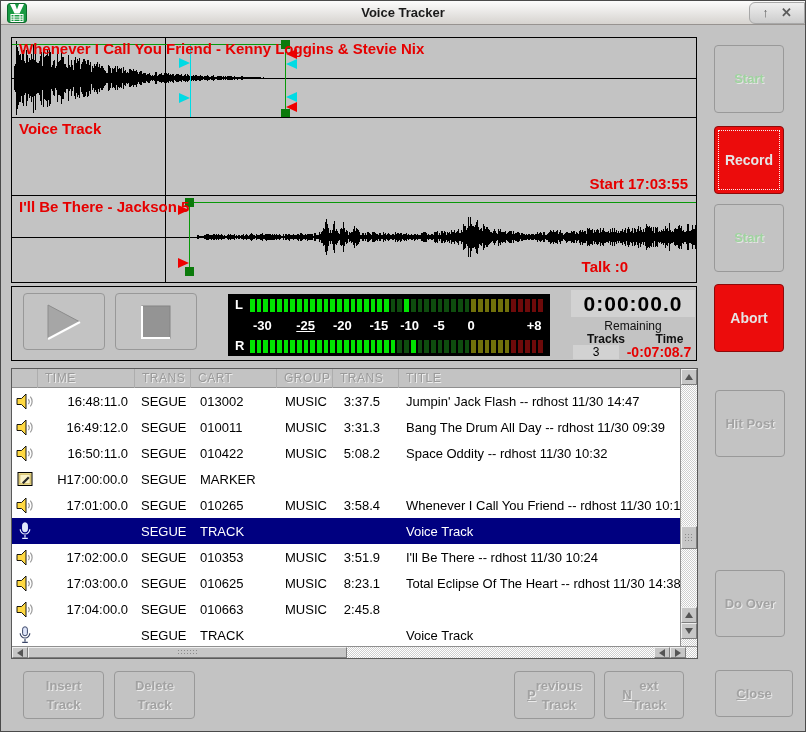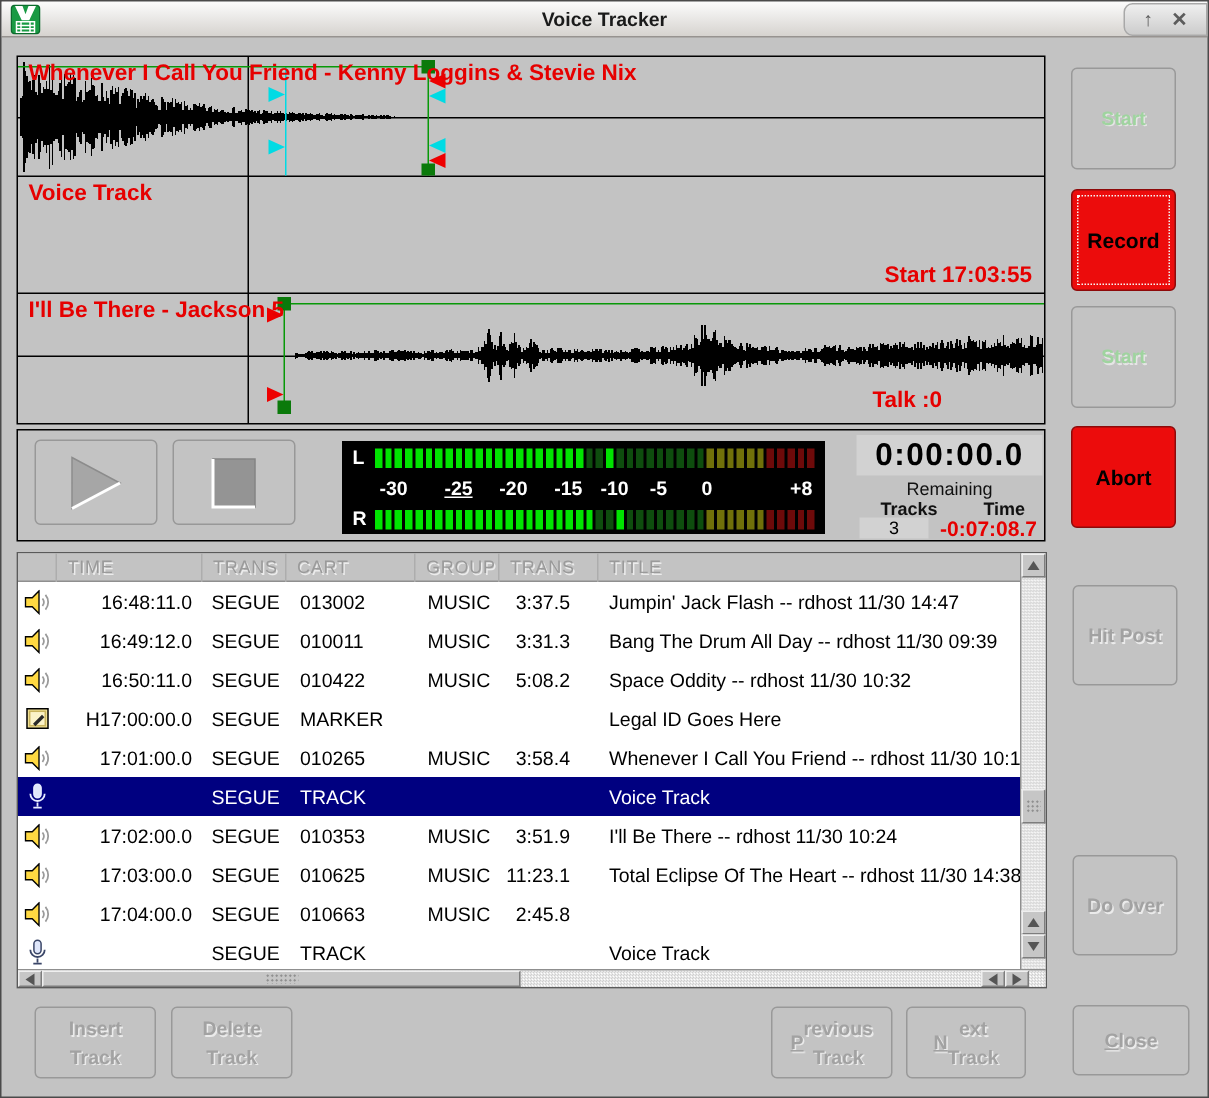--- a/index.html
+++ b/index.html
@@ -107,21 +107,21 @@
     display:flex;align-items:center;justify-content:center;}
   .hthumb{position:absolute;left:16px;top:0;width:319px;height:11px;background:#c6c6c6;
     border:1px solid;border-color:#efefef #7d7d7d #7d7d7d #efefef;display:flex;align-items:center;justify-content:center;}
   .hgrip{width:22px;height:7px;background-image:radial-gradient(#8a8a8a 35%, transparent 40%);background-size:3px 3px;}
   
   .btn{position:absolute;background:#c3c3c3;border:1px solid #999;border-radius:4px;
     font-weight:bold;font-size:13px;display:flex;align-items:center;justify-content:center;
     text-align:center;line-height:1.5;}
   .btn.disabled{color:#a2a2a2;text-shadow:1px 1px 0 #ebebeb;}
   .btn.greentext{color:#9fd49f;text-shadow:1px 1px 0 #e5e5e5;font-size:13px;}
-  .btn.redbtn{background:#ec0c0c;border:1px solid #8e0a0a;color:#000000;font-size:14px;}
+  .btn.redbtn{background:#ec0c0c;border:1px solid #8e0a0a;color:#e5e5e5;font-size:14px;}
   .btn.focused{outline:1px dotted #f4f4f4;outline-offset:-5px;}
   .btn u{text-decoration:underline;}
   
   .b-start1{left:713px;top:44px;width:70px;height:68px;}
   .b-record{left:713px;top:125px;width:70px;height:68px;}
   .b-start2{left:713px;top:203px;width:70px;height:68px;}
   .b-abort{left:713px;top:283px;width:70px;height:68px;}
   .b-hitpost{left:714px;top:389px;width:70px;height:67px;}
   .b-doover{left:714px;top:569px;width:70px;height:67px;}
   .b-close{left:714px;top:669px;width:78px;height:47px;}
@@ -389,21 +389,20 @@
                   <rect x="1" y="1.5" width="14" height="13" fill="#f3e398" stroke="#000"></rect>
                   <rect x="2.8" y="3.2" width="10.4" height="9.6" fill="#fbf3c8" stroke="#c9b45e"></rect>
                   <path d="M5,11.5 L11,5.5 L12.6,7.1 L6.6,13.1 Z" fill="#2a2a2a"></path>
                 </svg>
               </div>
               <div class="cell c-time">H17:00:00.0</div>
               <div class="cell c-trans">SEGUE</div>
               <div class="cell c-cart">MARKER</div>
               <div class="cell c-group"></div>
               <div class="cell c-len"></div>
-              <div class="cell c-title">Legal ID Goes Here</div>
             </div>
             <div class="lrow row">
               <div class="cell c-icon">
                 <svg width="18" height="17" viewBox="0 0 18 17">
                   <polygon points="1,5.5 5.5,5.5 10,1 10,16 5.5,11.5 1,11.5" fill="#ffd942" stroke="#000" stroke-width="0.9"></polygon>
                   <path d="M12.3,6 A4,4 0 0 1 12.3,11 M14.3,3.6 A7.5,7.5 0 0 1 14.3,13.4" fill="none" stroke="#9a9a9a" stroke-width="1.2"></path>
                 </svg>
               </div>
               <div class="cell c-time">17:01:00.0</div>
               <div class="cell c-trans">SEGUE</div>
@@ -444,21 +443,21 @@
               <div class="cell c-icon">
                 <svg width="18" height="17" viewBox="0 0 18 17">
                   <polygon points="1,5.5 5.5,5.5 10,1 10,16 5.5,11.5 1,11.5" fill="#ffd942" stroke="#000" stroke-width="0.9"></polygon>
                   <path d="M12.3,6 A4,4 0 0 1 12.3,11 M14.3,3.6 A7.5,7.5 0 0 1 14.3,13.4" fill="none" stroke="#9a9a9a" stroke-width="1.2"></path>
                 </svg>
               </div>
               <div class="cell c-time">17:03:00.0</div>
               <div class="cell c-trans">SEGUE</div>
               <div class="cell c-cart">010625</div>
               <div class="cell c-group">MUSIC</div>
-              <div class="cell c-len">11:23.1</div>
+              <div class="cell c-len">8:23.1</div>
               <div class="cell c-title">Total Eclipse Of The Heart -- rdhost 11/30 14:38</div>
             </div>
             <div class="lrow row">
               <div class="cell c-icon">
                 <svg width="18" height="17" viewBox="0 0 18 17">
                   <polygon points="1,5.5 5.5,5.5 10,1 10,16 5.5,11.5 1,11.5" fill="#ffd942" stroke="#000" stroke-width="0.9"></polygon>
                   <path d="M12.3,6 A4,4 0 0 1 12.3,11 M14.3,3.6 A7.5,7.5 0 0 1 14.3,13.4" fill="none" stroke="#9a9a9a" stroke-width="1.2"></path>
                 </svg>
               </div>
               <div class="cell c-time">17:04:00.0</div>

